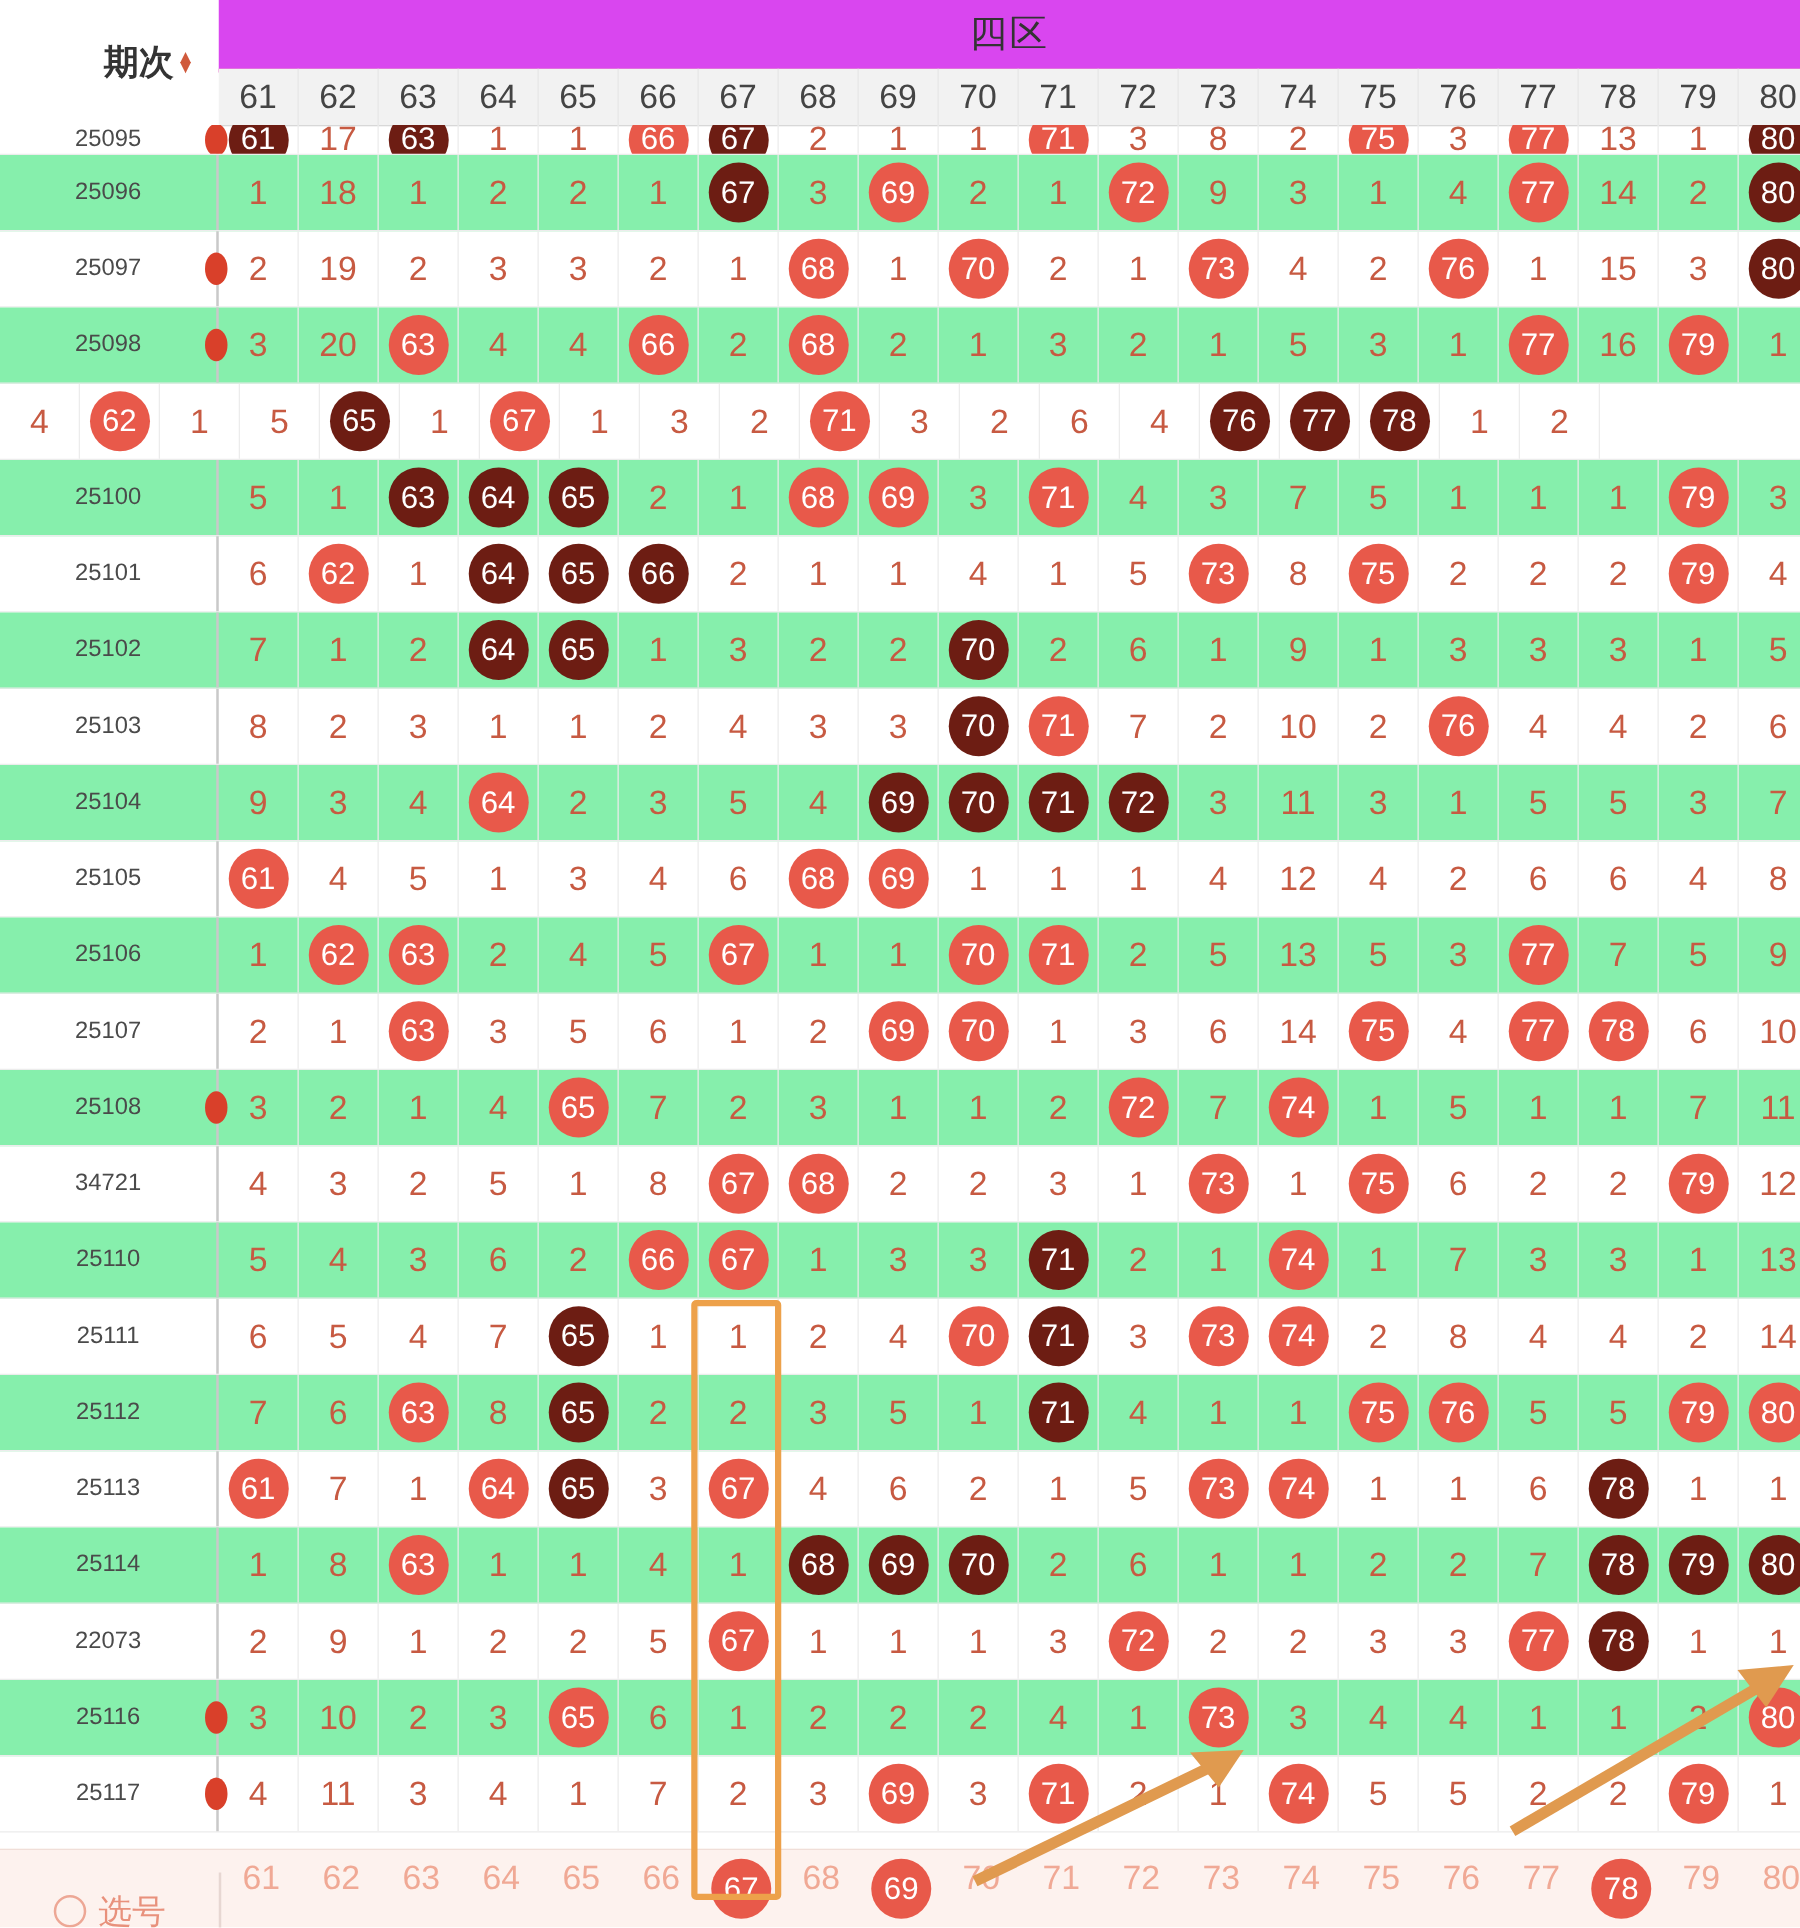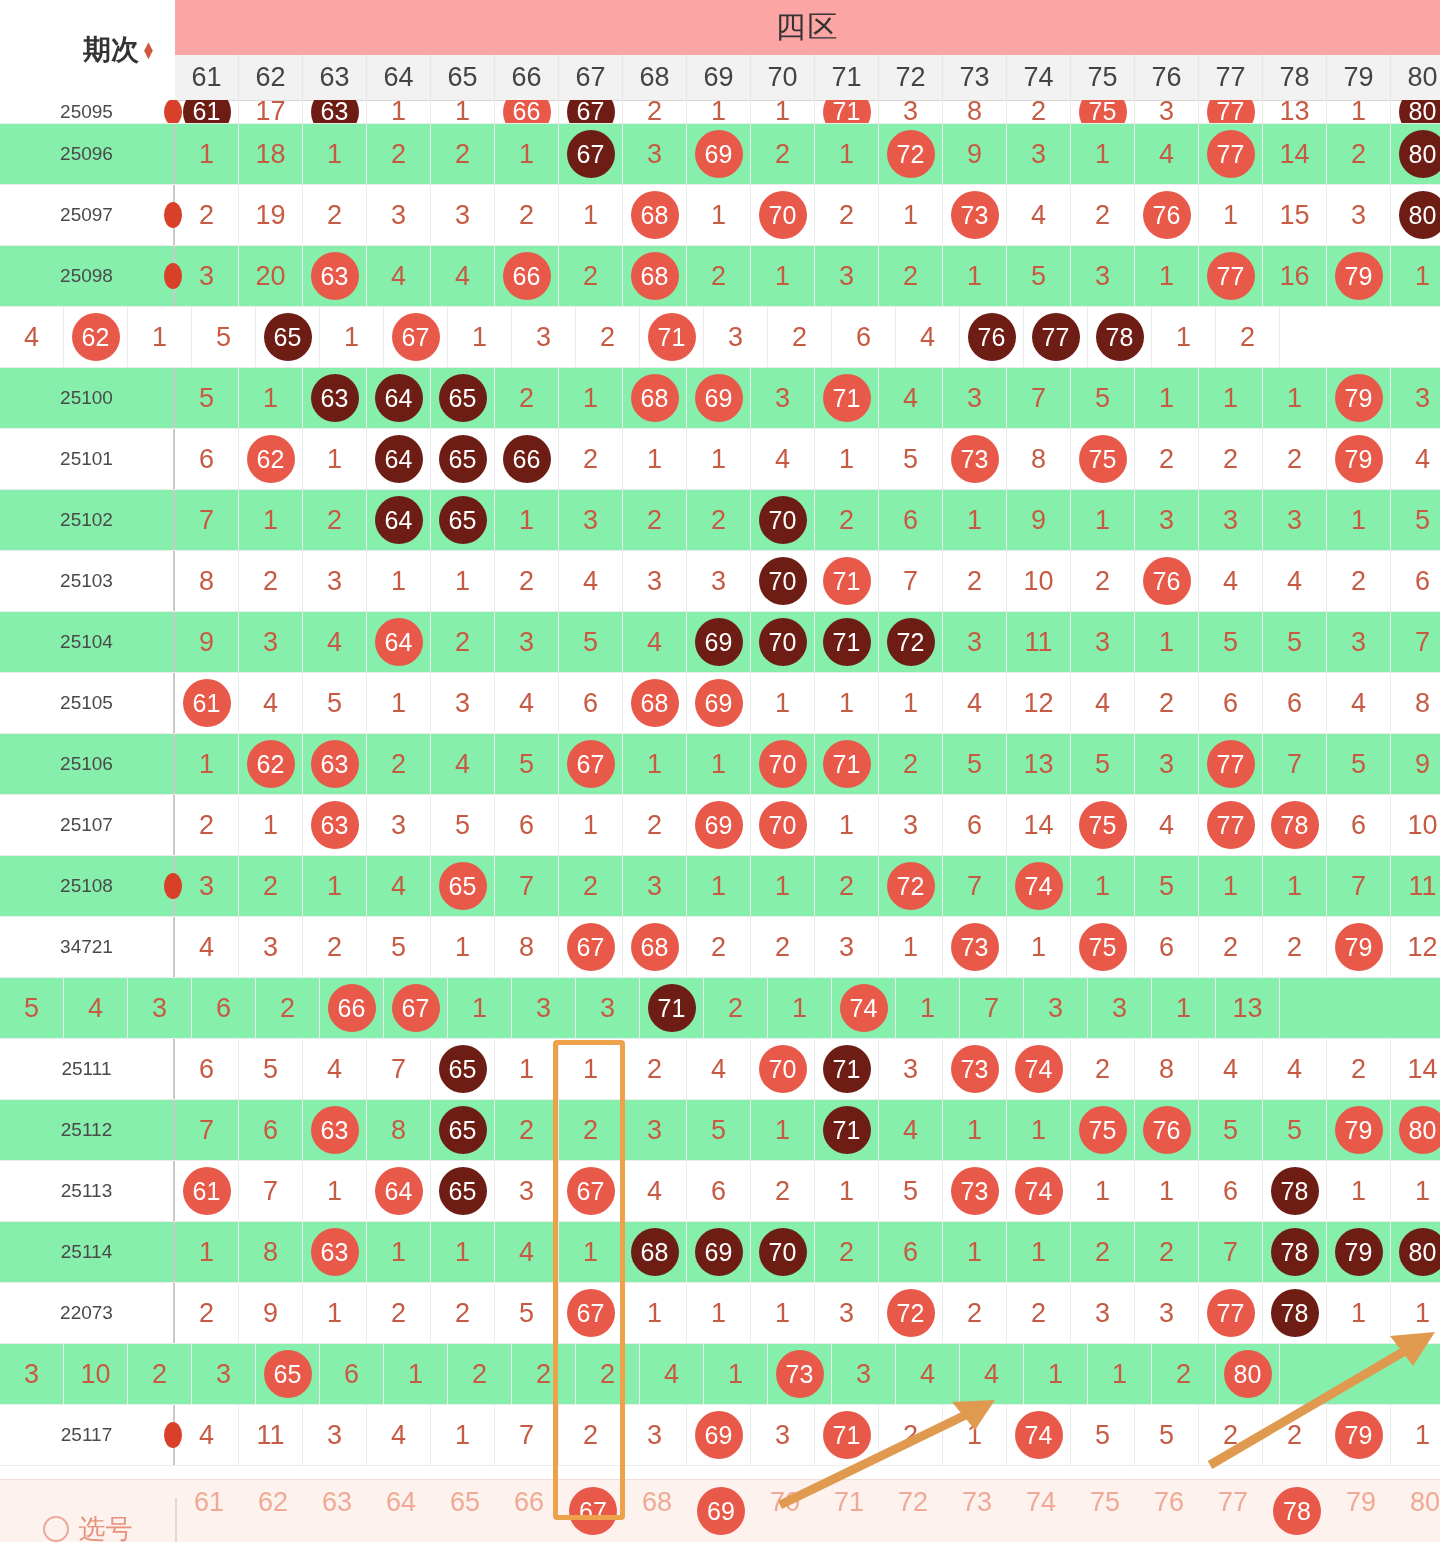--- a/index.html
+++ b/index.html
@@ -8,21 +8,21 @@
     background:#ffffff;
     font-family:"Liberation Sans", sans-serif;
     overflow:hidden;
     position:relative;
   }
   .wrap{position:relative;width:1440px;height:1542px;}
 
   
   .zone-title{
     position:absolute;left:175px;top:0;width:1265px;height:55px;
-    background:#fca5a5;border-bottom:3px solid #ec4899;
+    background:#d946ef;border-bottom:3px solid #ec4899;
     display:flex;align-items:center;justify-content:center;
     font-size:30px;color:#333;letter-spacing:2px;
   }
   .corner{
     position:absolute;left:0;top:0;width:175px;height:100px;
     background:#ffffff;border-right:2px solid #c9c9c9;
     display:flex;align-items:center;justify-content:center;margin-left:32px;
   }
   .corner-inner{display:flex;align-items:center;font-size:28px;color:#333;font-weight:bold;}
   .sort-arrows{display:inline-flex;flex-direction:column;margin-left:2px;line-height:8px;}
@@ -1111,20 +1111,21 @@
           </div>
           <div class="cell">
             <span class="ball light">79</span>
           </div>
           <div class="cell">
             <span class="plain">12</span>
           </div>
         </div>
       </div>
       <div class="row alt">
+        <div class="idx">25110</div>
         <div class="cells">
           <div class="cell">
             <span class="plain">5</span>
           </div>
           <div class="cell">
             <span class="plain">4</span>
           </div>
           <div class="cell">
             <span class="plain">3</span>
           </div>
@@ -1500,20 +1501,21 @@
           </div>
           <div class="cell">
             <span class="plain">1</span>
           </div>
           <div class="cell">
             <span class="plain">1</span>
           </div>
         </div>
       </div>
       <div class="row alt">
+        <div class="idx">25116<span class="dot"></span></div>
         <div class="cells">
           <div class="cell">
             <span class="plain">3</span>
           </div>
           <div class="cell">
             <span class="plain">10</span>
           </div>
           <div class="cell">
             <span class="plain">2</span>
           </div>

